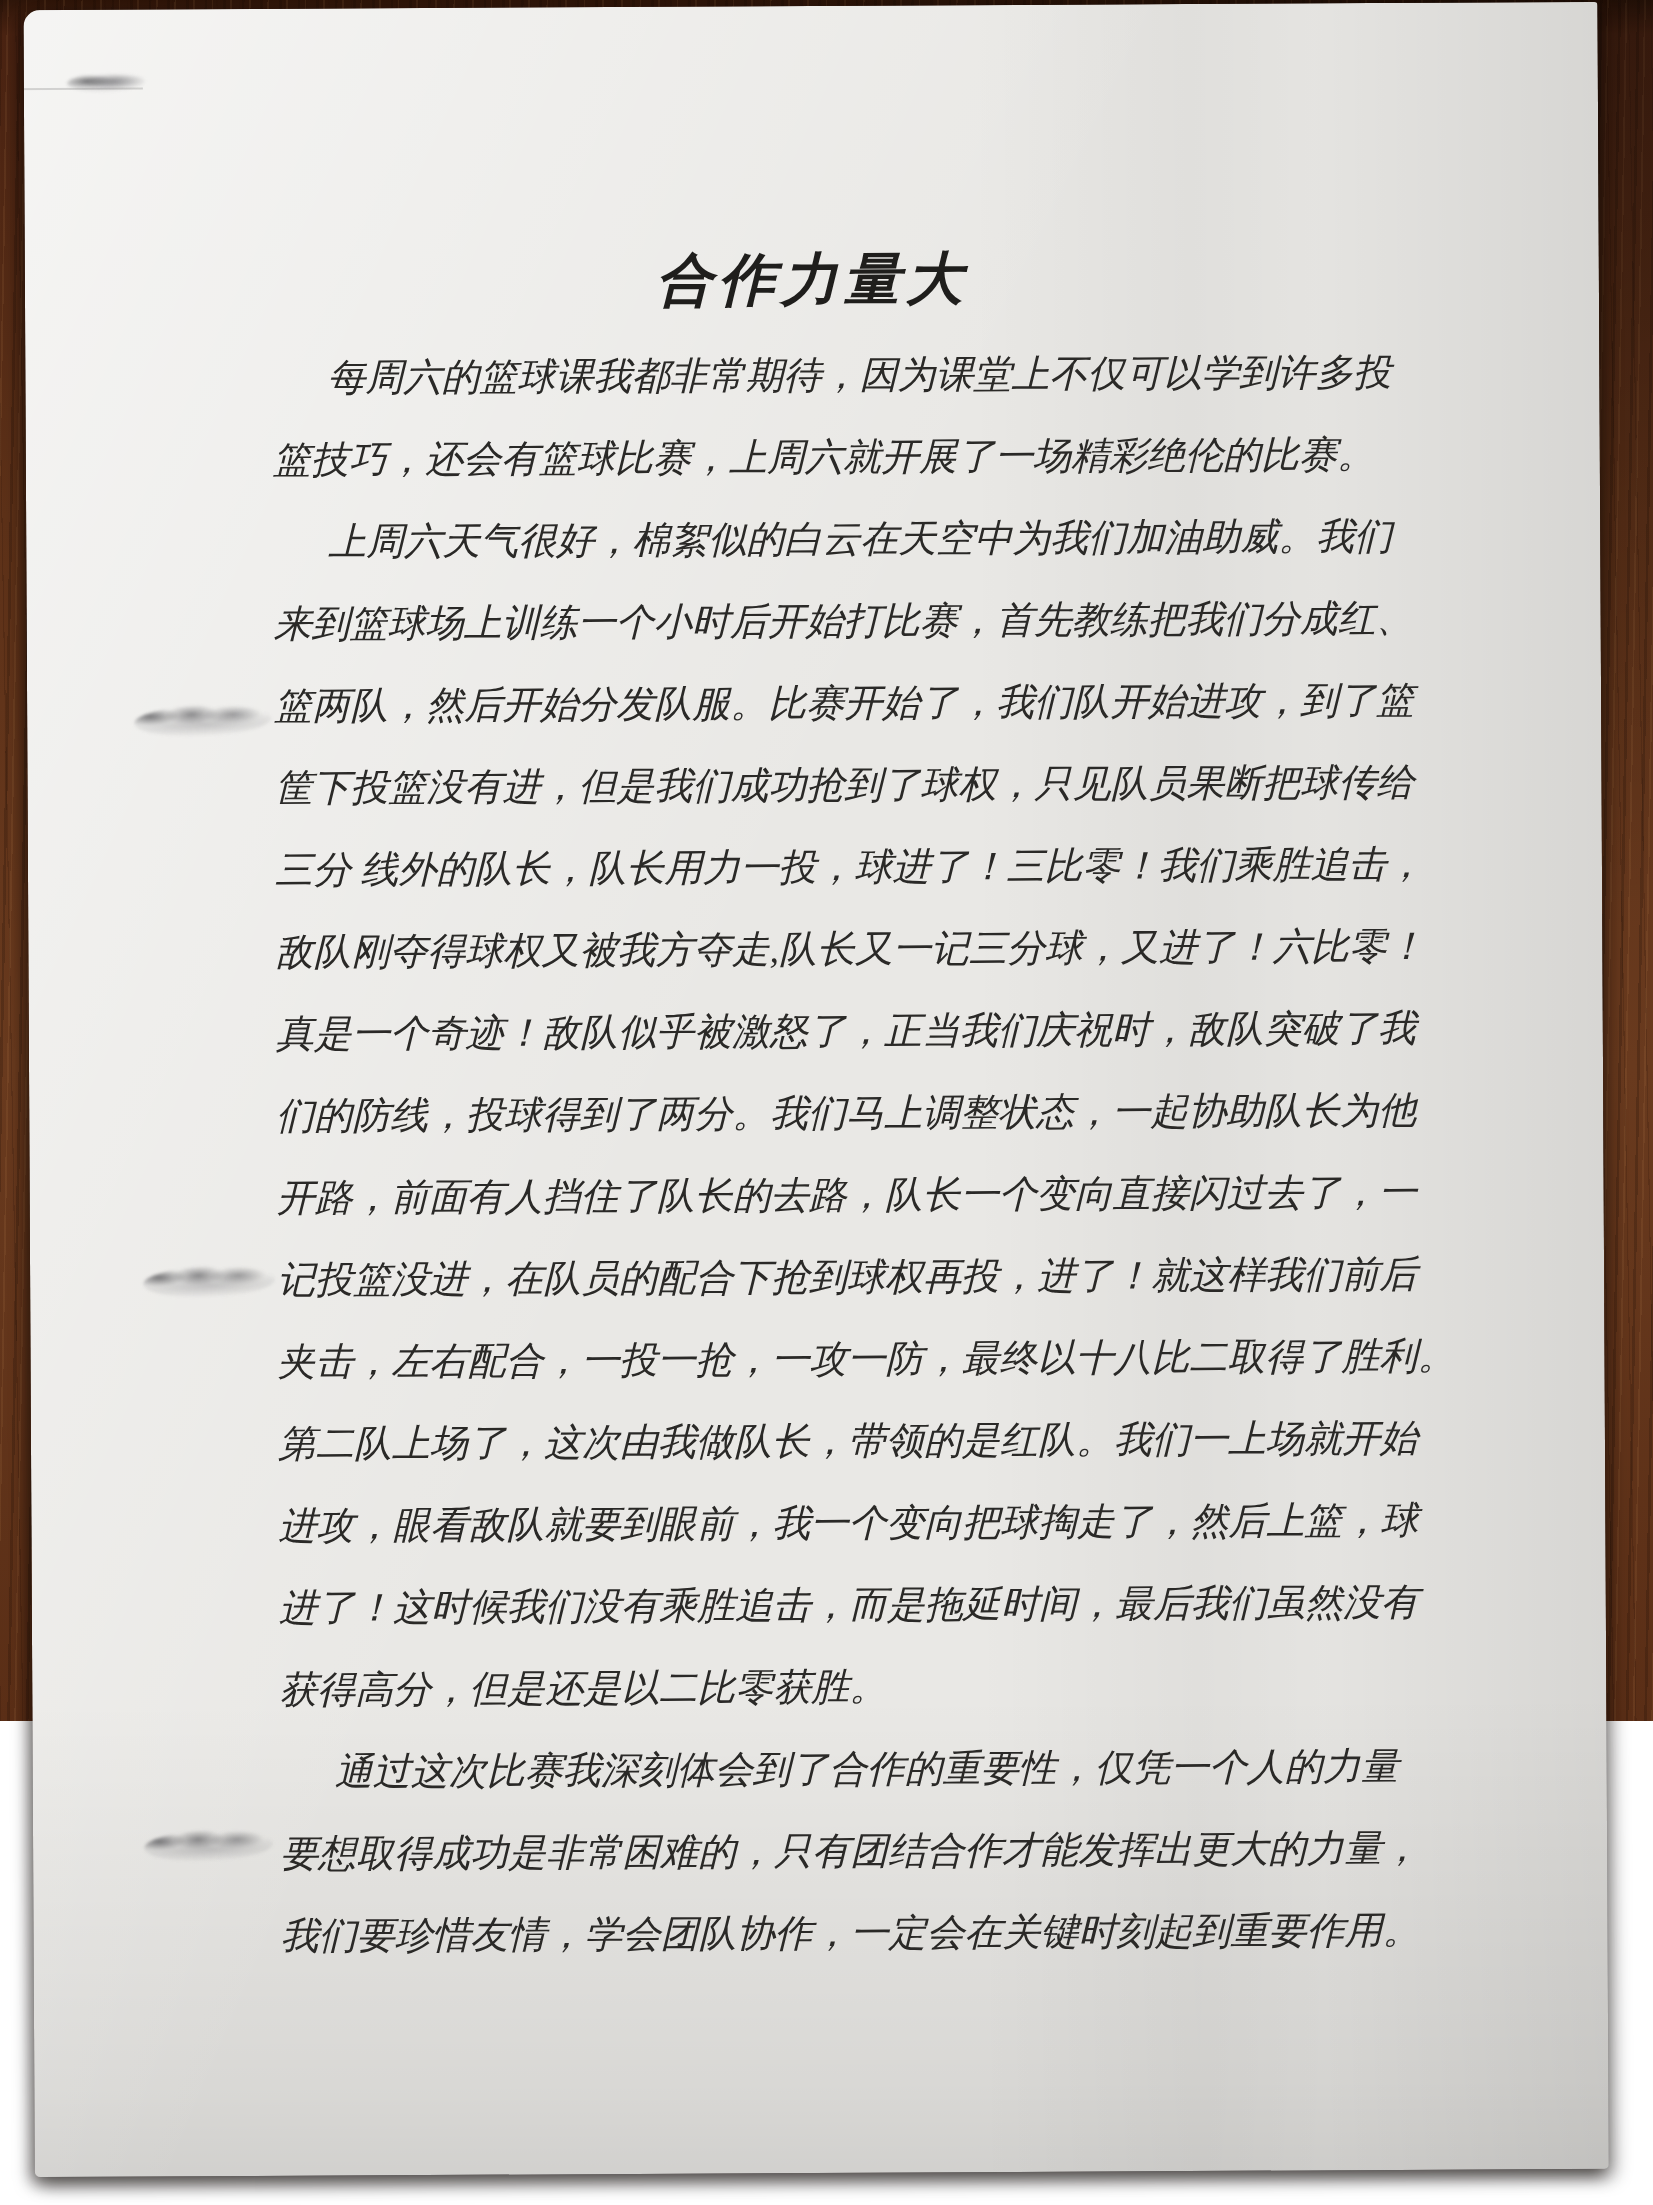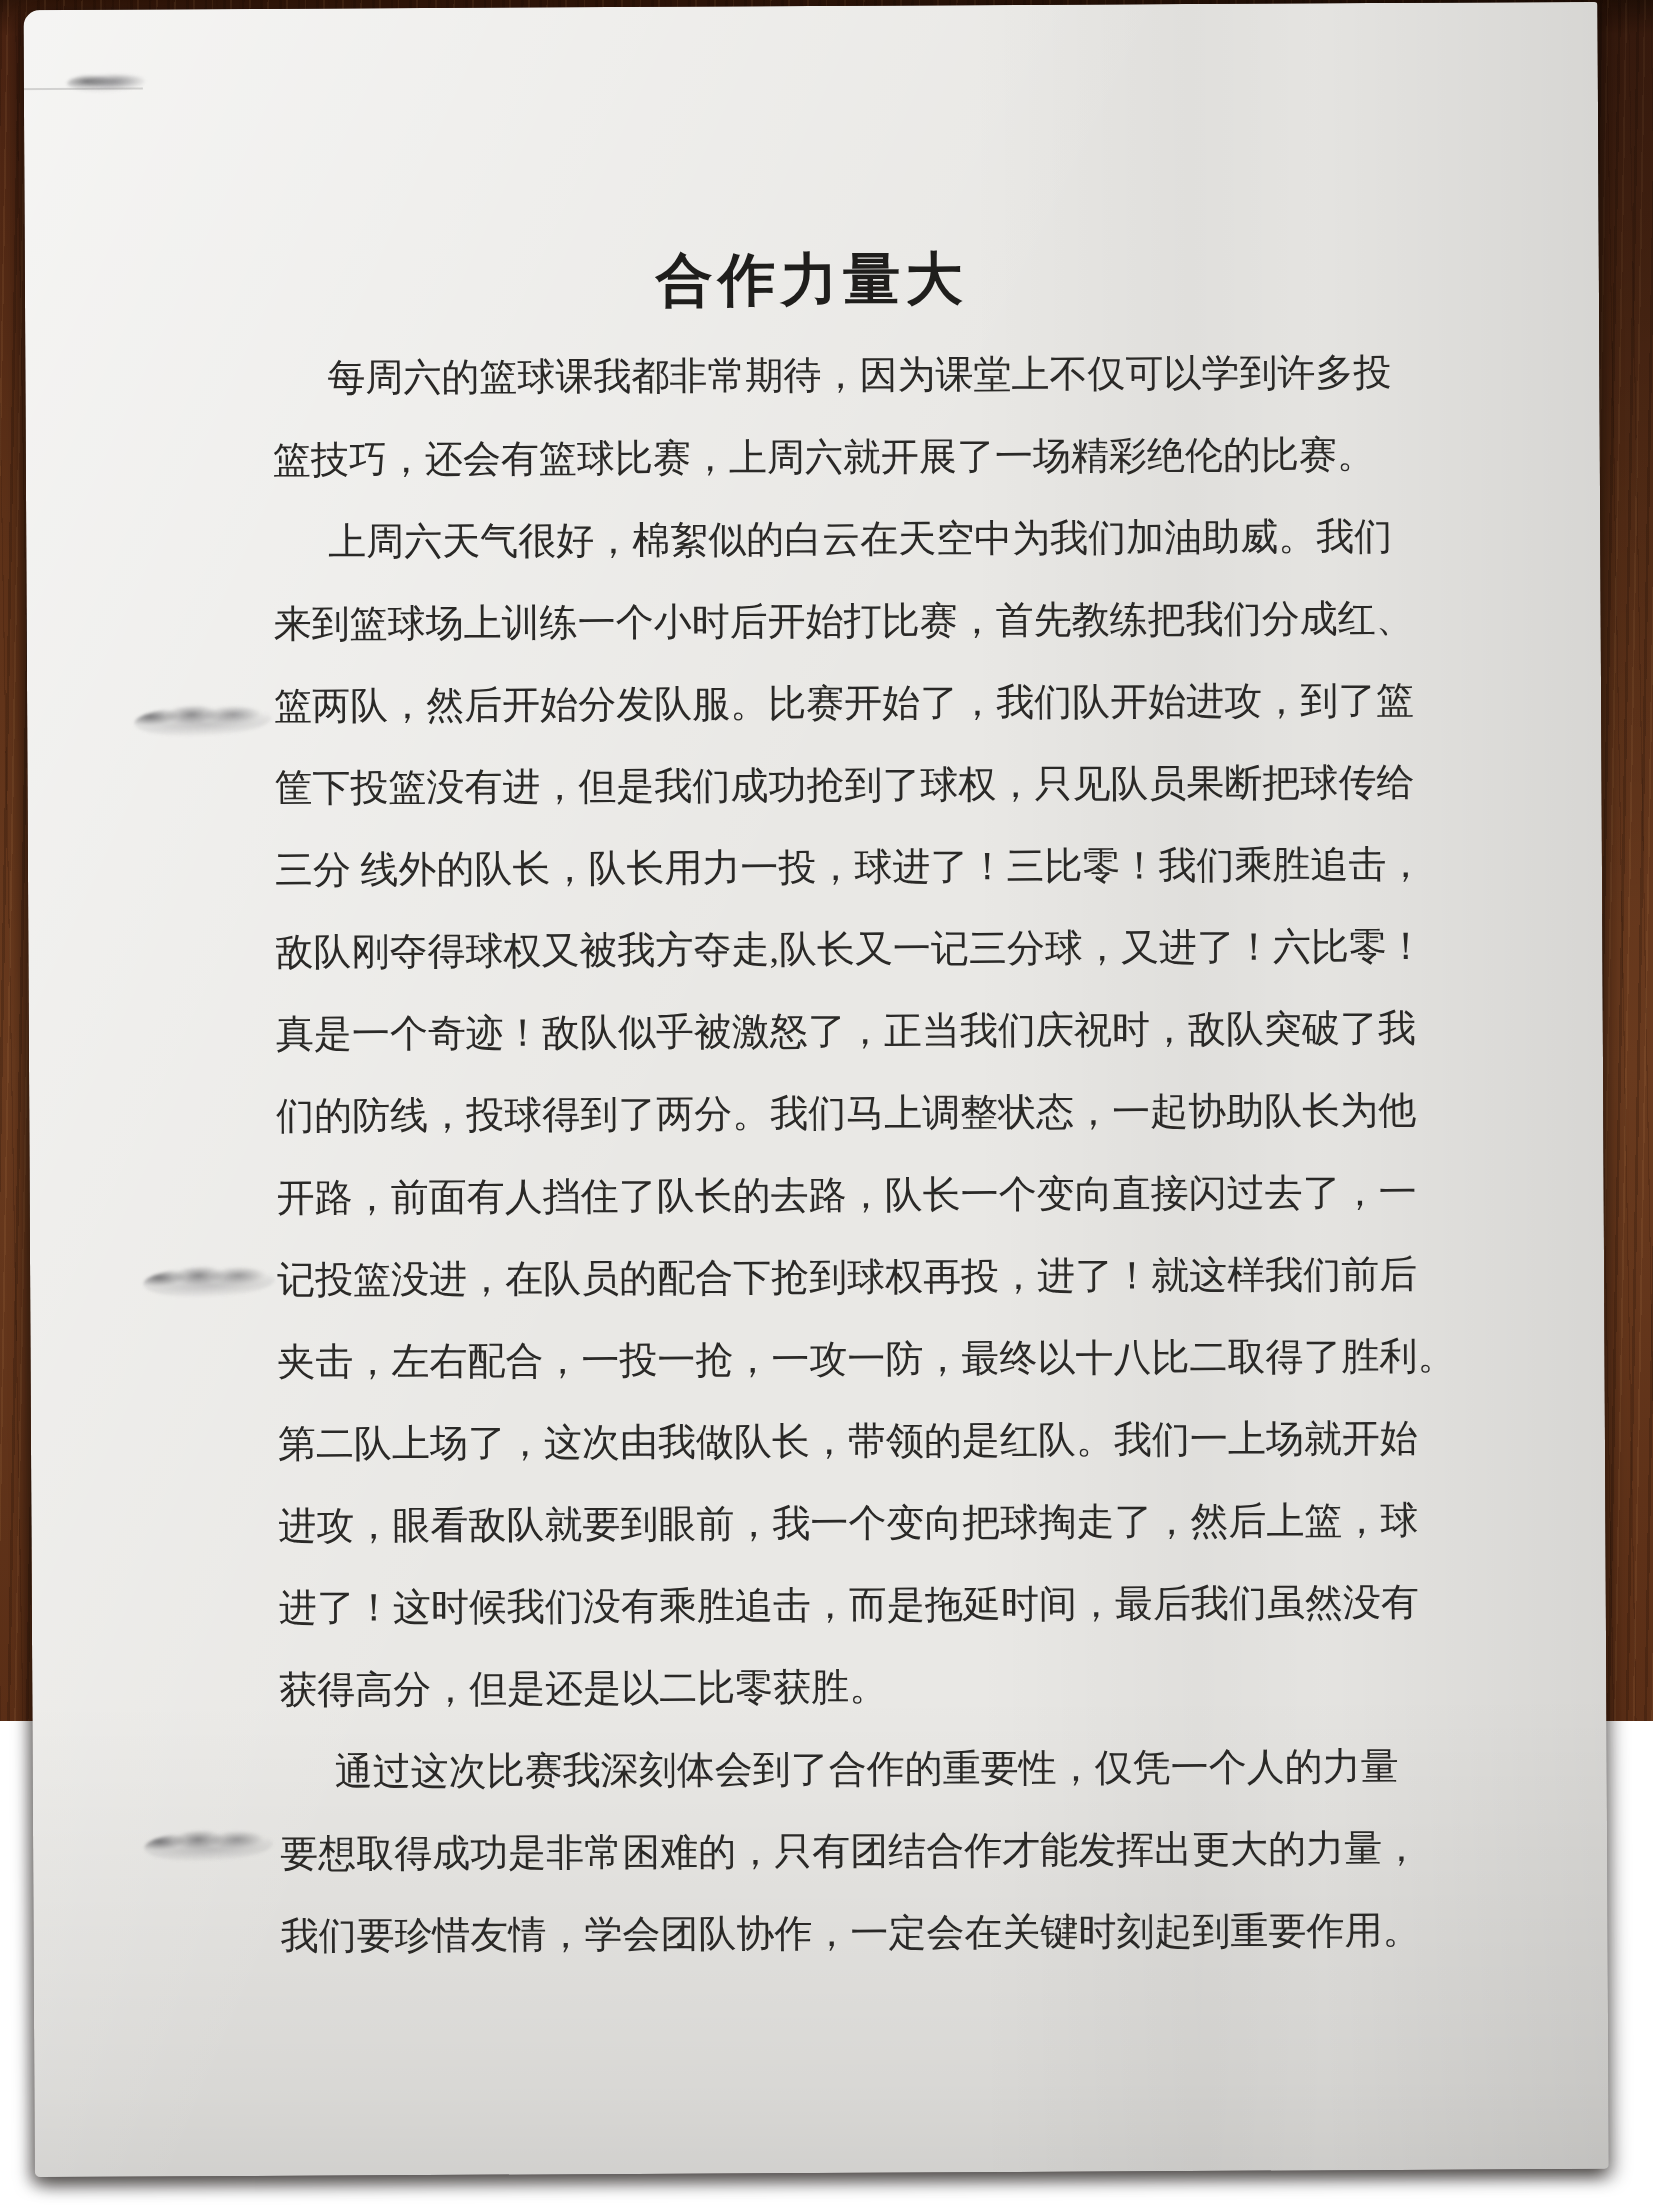--- a/index.html
+++ b/index.html
@@ -14,20 +14,21 @@
       radial-gradient(ellipse at 90% 0%, rgba(0,0,0,0.35), rgba(0,0,0,0) 38%),
       repeating-linear-gradient(91deg,
         rgba(22,9,3,0.22) 0px 2.7px,
         rgba(0,0,0,0) 2.7px 7.1px,
         rgba(255,190,120,0.08) 7.1px 8.8px,
         rgba(0,0,0,0) 8.8px 18.6px),
       repeating-linear-gradient(89deg,
         rgba(40,16,6,0.20) 0px 1.1px,
         rgba(0,0,0,0) 1.1px 22.4px),
       linear-gradient(180deg, #2e1509 0%, #4a2312 2%, #5d3118 30%, #693a1e 62%, #5a2e16 100%);
+    font-style: italic;
   }
   .paper {
     position: absolute;
     left: 28.4px; top: 5.5px;
     width: 1574px; height: 2167px;
     transform: rotate(-0.3deg);
     transform-origin: 50% 40%;
     background-color: #e9e8e5;
     background-image:
       linear-gradient(115deg, rgba(255,255,255,0.55) 0%, rgba(255,255,255,0) 45%),

